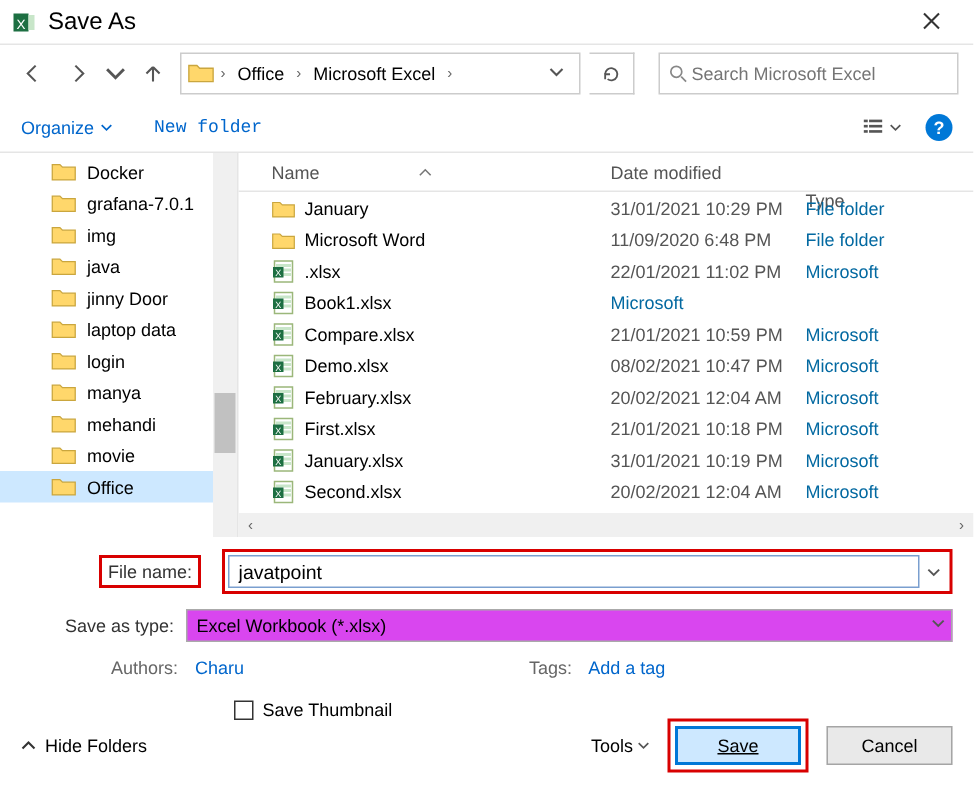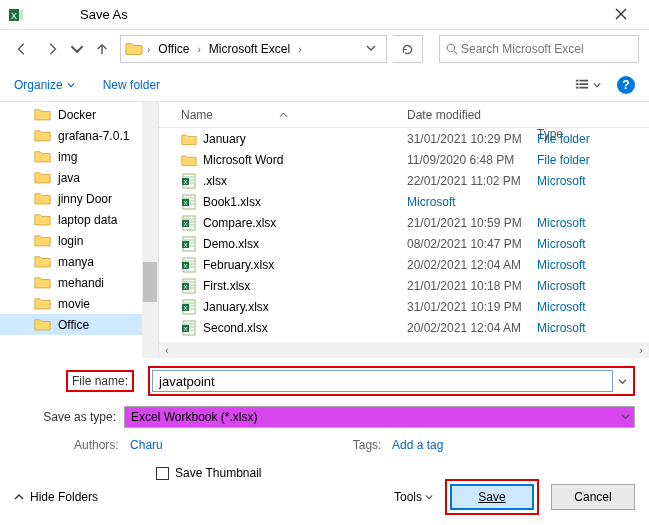--- a/index.html
+++ b/index.html
@@ -18,21 +18,21 @@
     display: flex;
     align-items: center;
     height: 30px;
     padding: 0 8px;
     border-bottom: 1px solid #e5e5e5;
   }
   .app-icon {
     width: 16px; height: 16px;
     margin-right: 8px;
   }
-  .title { flex: 1; font-size: 13px; margin-left: 48px; }
+  .title { flex: 1; font-size: 16px; }
   .close-x { width: 40px; text-align: center; font-size: 14px; color: #333; cursor: default; }
   .navbar {
     display: flex;
     align-items: center;
     height: 38px;
     padding: 0 10px;
     gap: 6px;
   }
   .nav-arrow, .nav-up {
     width: 24px; height: 24px;
@@ -77,21 +77,21 @@
   }
   .toolbar2 {
     display: flex;
     align-items: center;
     height: 34px;
     padding: 0 14px;
     border-bottom: 1px solid #e5e5e5;
   }
   .link-blue { color: #0066cc; }
   .organize { display: flex; align-items: center; gap: 4px; }
-  .newfolder { margin-left: 28px; }
+  .newfolder { margin-left: 28px; font-family: Liberation Mono, monospace; }
   .toolbar2-right { margin-left: auto; display: flex; align-items: center; gap: 16px; }
   .view-btn { display: flex; align-items: center; gap: 3px; color: #555; }
   .help-icon {
     width: 18px; height: 18px; border-radius: 50%;
     background: #0078d7; color: #fff;
     display: flex; align-items: center; justify-content: center;
     font-weight: bold; font-size: 12px;
   }
   .mainarea {
     display: flex;

